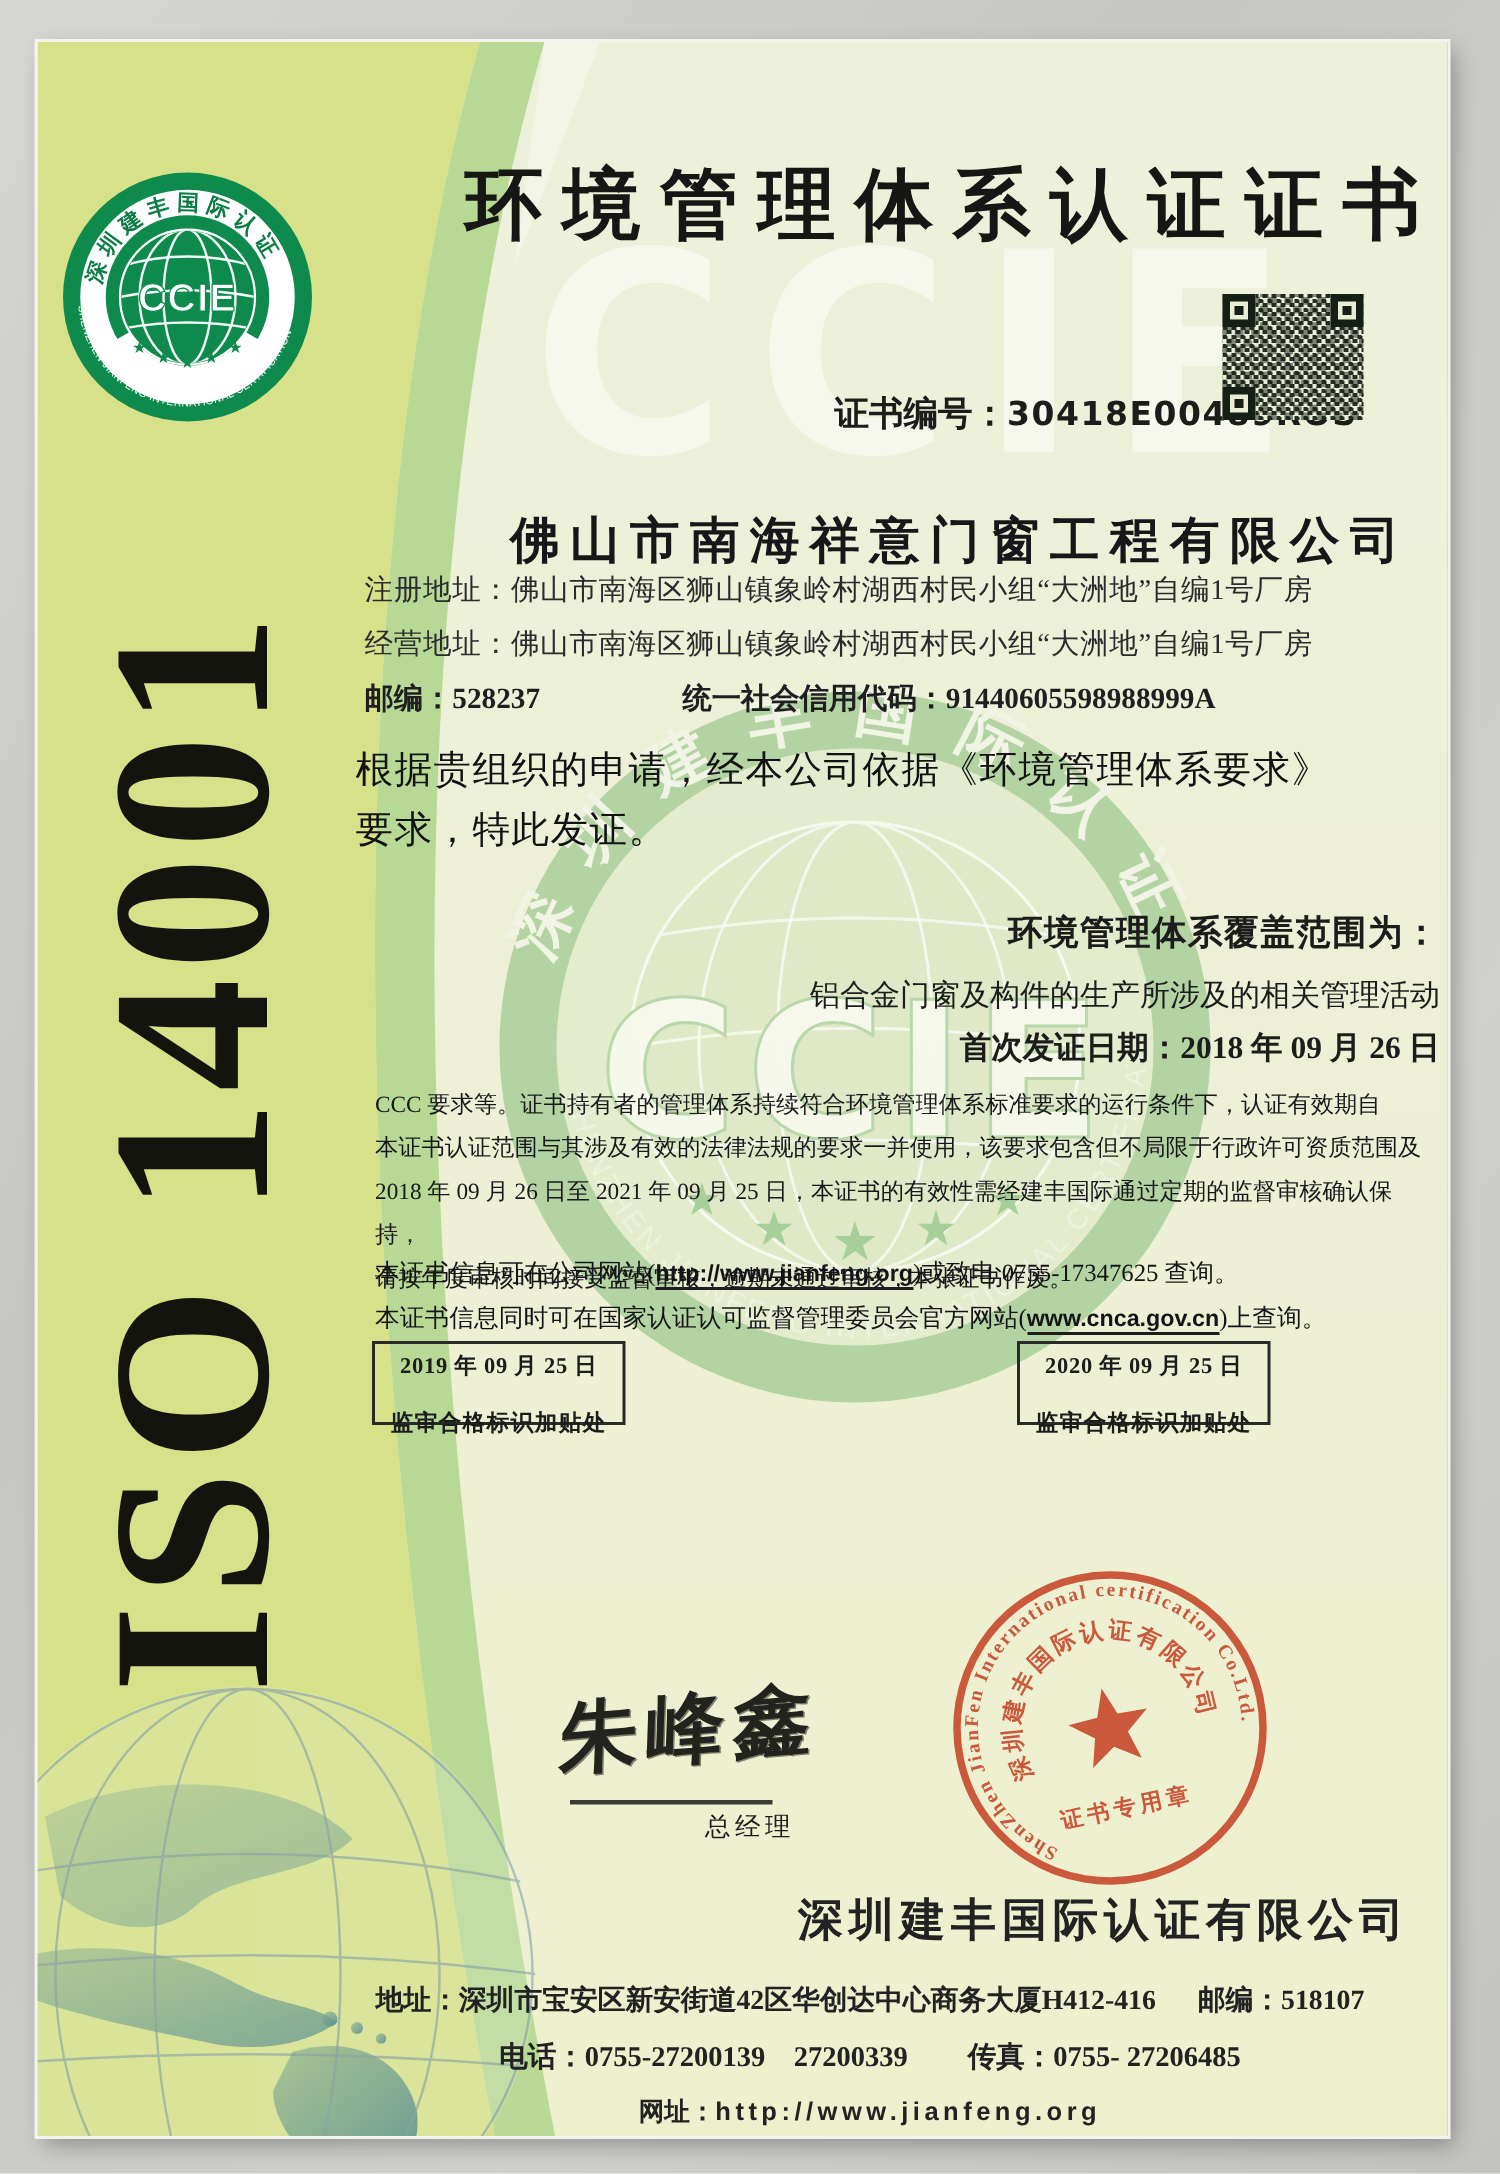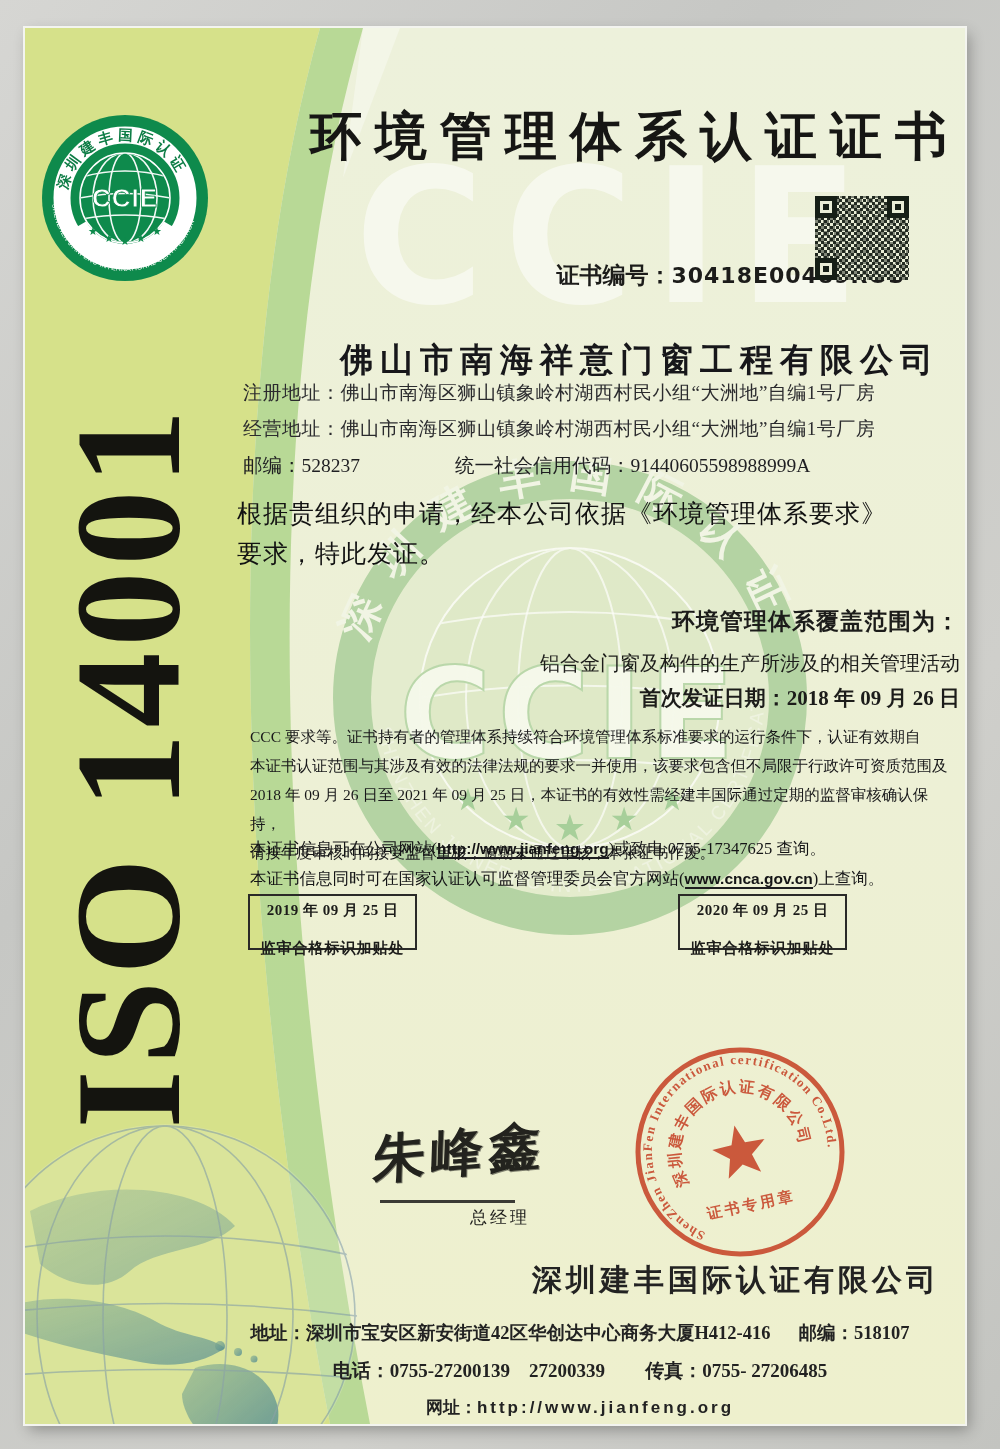--- a/index.html
+++ b/index.html
@@ -23,21 +23,21 @@
   .certno{left:320px;top:232px;width:560px;z-index:3;font-size:23px;font-weight:bold;}
   .certno .num{font-family:"DejaVu Sans","Liberation Sans",sans-serif;font-size:22px;letter-spacing:1px;}
   .qr{left:790px;top:168px;width:94px;height:84px;z-index:3;background-color:#e9edd6;
       background-image:repeating-conic-gradient(rgba(24,32,24,.93) 0% 25%,transparent 0% 50%),
                        repeating-conic-gradient(rgba(24,32,24,.50) 0% 25%,transparent 0% 50%);
       background-size:6px 6px,11px 11px;background-position:0 0,3px 2px;}
   .fq{position:absolute;width:22px;height:22px;border:5px solid #161f16;background:#e9edd6;box-sizing:border-box;}
   .fq::after{content:"";position:absolute;left:3px;top:3px;width:6px;height:6px;background:#161f16;}
   .company{left:195px;top:286px;width:720px;font-size:33px;font-weight:bold;letter-spacing:7px;color:#17171a;z-index:5;margin-top:24px;}
   .addr-row{left:218px;width:712px;font-size:19px;color:#2b2b2e;letter-spacing:.5px;z-index:5;}
-  .post-row{left:218px;top:424px;width:712px;font-size:19.5px;font-weight:normal;color:#1f1f22;z-index:5;}
+  .post-row{left:218px;top:424px;width:712px;font-size:19.5px;font-weight:bold;color:#1f1f22;z-index:5;}
   .intro{left:212px;top:466px;width:726px;font-size:25px;line-height:40px;color:#121212;letter-spacing:1px;z-index:5;}
   .scope-h{left:215px;top:578px;width:720px;font-size:23px;font-weight:bold;letter-spacing:1px;z-index:5;}
   .scope{left:215px;top:622px;width:720px;font-size:20px;z-index:5;}
   .fissue{left:215px;top:656px;width:720px;font-size:21px;font-weight:bold;z-index:5;}
   .terms{left:225px;top:694px;width:708px;font-size:15.5px;line-height:29px;color:#18181a;z-index:5;}
   .inf{left:225px;width:708px;font-size:16.5px;color:#141416;z-index:5;}
   .inf .url{font-family:"Liberation Sans","DejaVu Sans",sans-serif;font-weight:bold;font-size:15.5px;
             border-bottom:2px solid #1d1d1f;padding-bottom:0px;}
   .stickbox{top:866px;width:165px;height:52px;border:2px solid #2a2a28;z-index:6;text-align:center;}
   .stickbox .d{margin-top:5px;font-size:15px;font-weight:bold;letter-spacing:.5px;}

